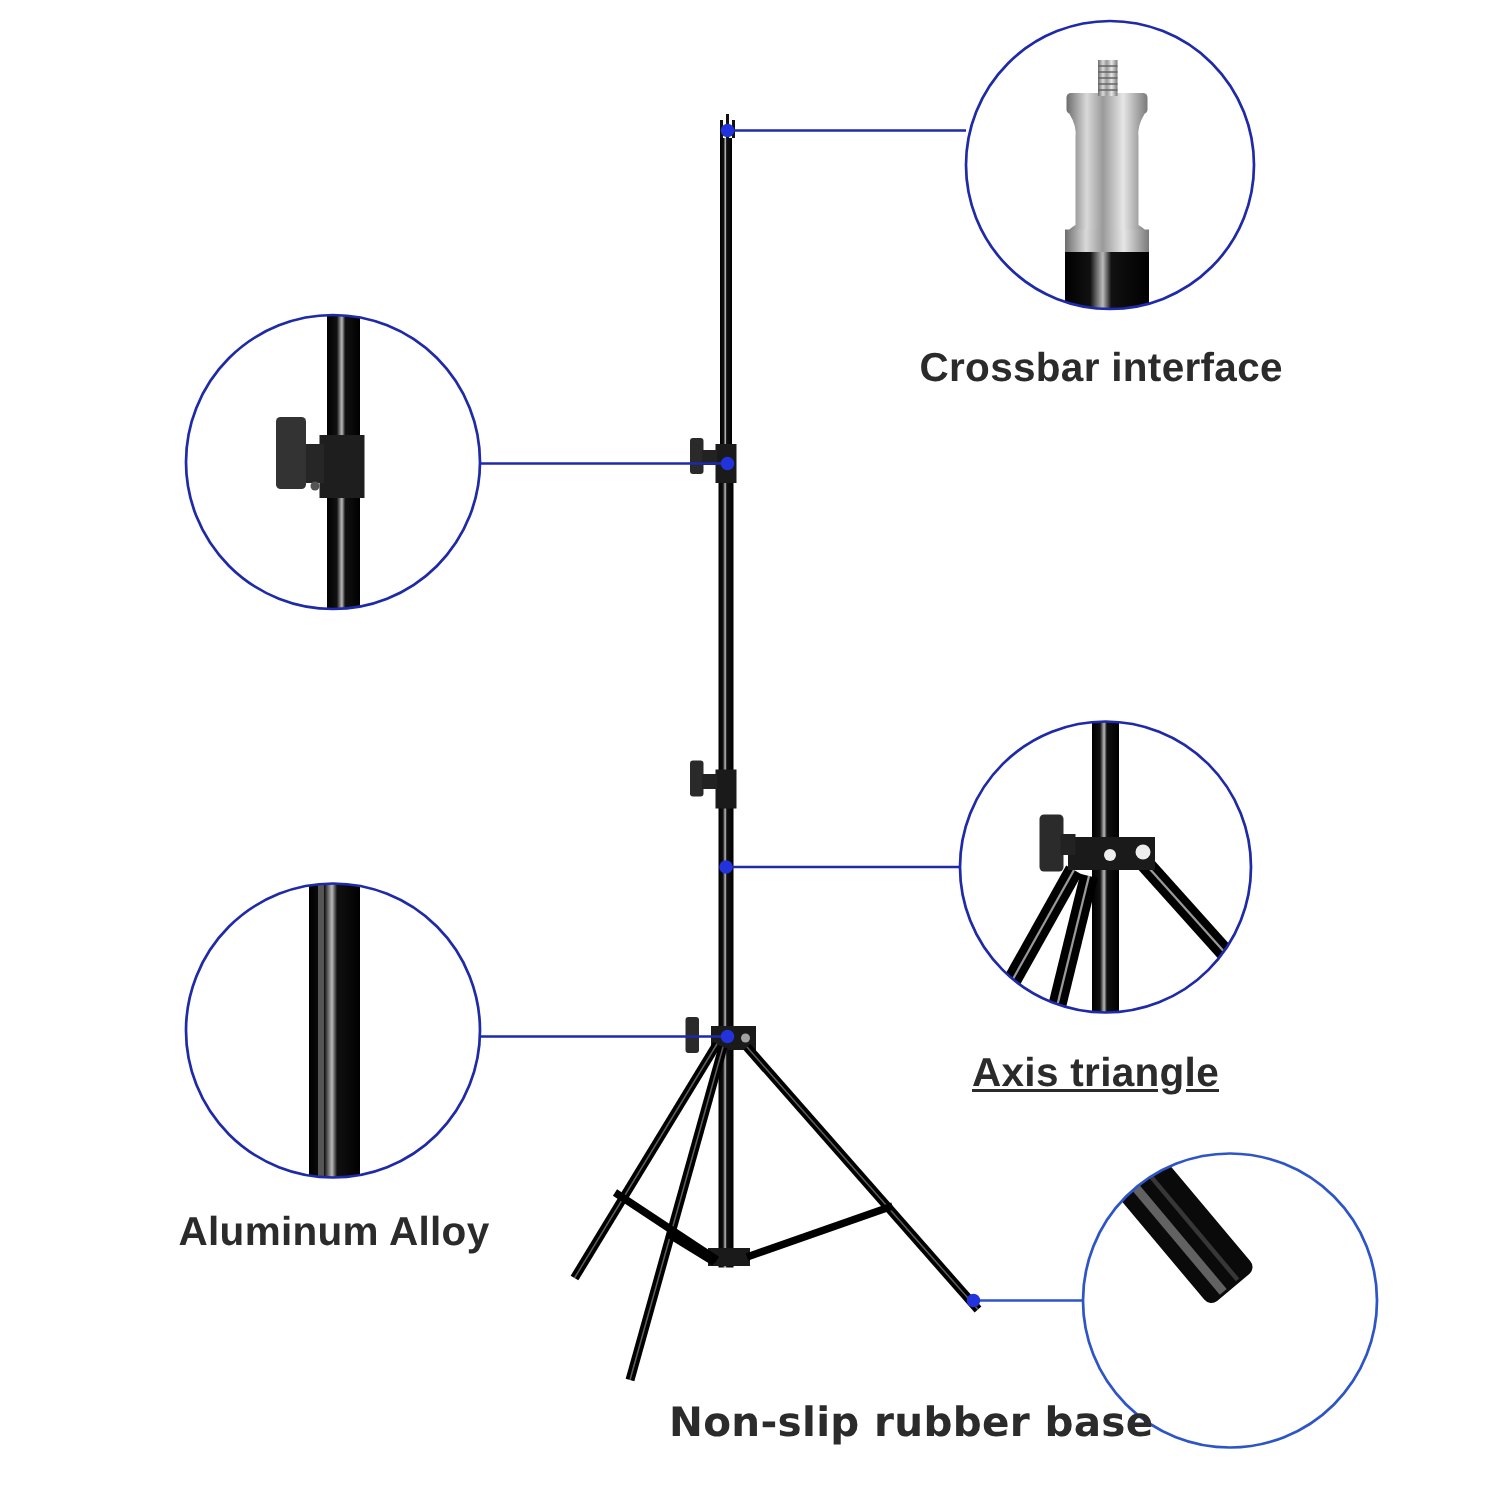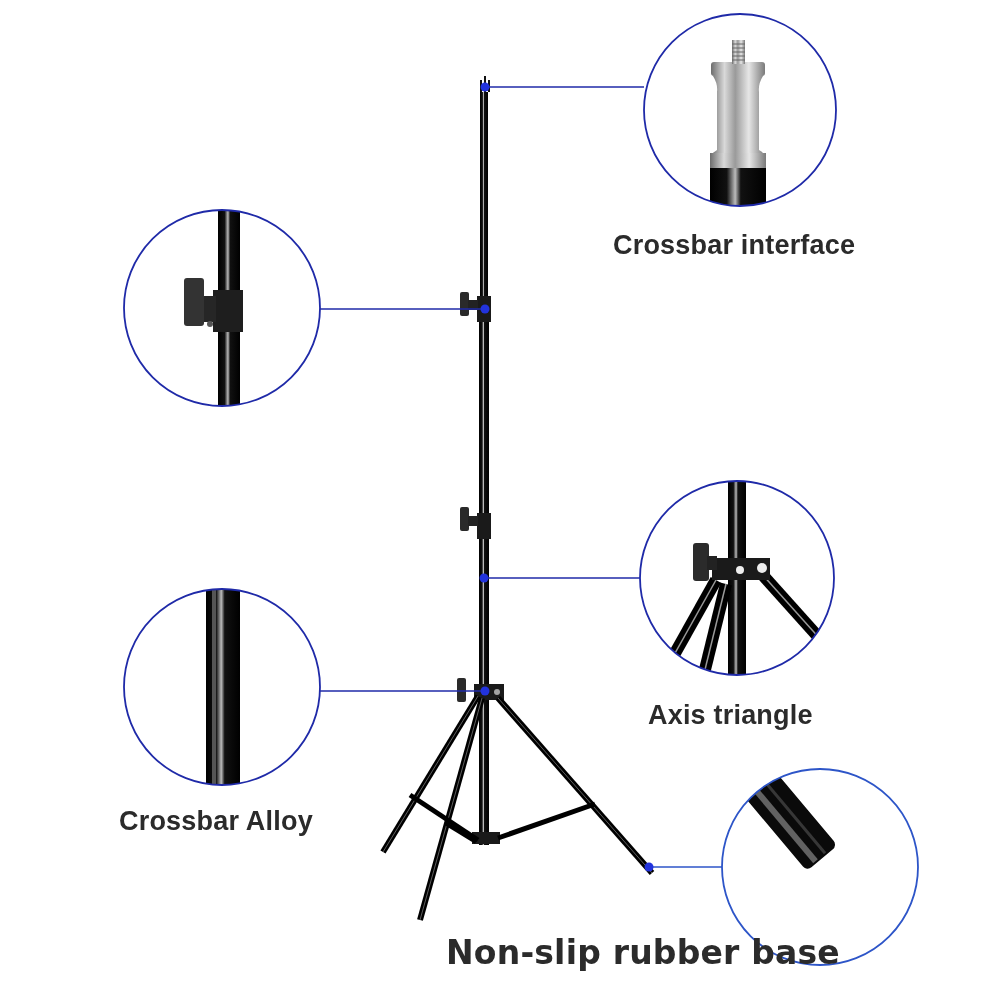--- a/index.html
+++ b/index.html
@@ -1,19 +1,19 @@
 <!DOCTYPE html>
 <html><head>
 <meta charset="utf-8">
 <style>
   html, body { margin:0; padding:0; background:#ffffff; }
   body { width:1000px; height:1000px; position:relative; overflow:hidden; font-family:"Liberation Sans", sans-serif; }
   .stage { position:absolute; left:0; top:0; width:1000px; height:1000px; }
   .label { position:absolute; font-weight:bold; color:#2b2b2b; font-size:27px; white-space:nowrap; letter-spacing:0.2px; }
-  .label.alt { font-family:"DejaVu Sans", sans-serif; font-size:33px; }
+  .label.alt { font-family:"DejaVu Sans", sans-serif; font-size:27px; }
   svg { position:absolute; left:0; top:0; }
 </style>
 </head>
 <body>
 
 <div class="stage">
 <svg width="1000" height="1000" viewBox="0 0 1000 1000">
   <defs>
     <linearGradient id="tube" x1="0" x2="1" y1="0" y2="0">
       <stop offset="0" stop-color="#000"></stop>
@@ -146,16 +146,16 @@
         <rect x="770" y="730" width="40" height="140" rx="6" fill="#0a0a0a"></rect>
         <rect x="780" y="730" width="6" height="138" fill="#888" opacity="0.7"></rect>
         <rect x="794" y="730" width="3" height="138" fill="#555" opacity="0.6"></rect>
       </g>
     </g>
     <circle cx="820" cy="867" r="98" fill="none" stroke="#2d55c8" stroke-width="1.8"></circle>
   </g>
 </svg>
 
 <div class="label" style="left:613px; top:230px;">Crossbar interface</div>
-<div class="label" style="left:648px; top:700px;">Axis triangle</div>
-<div class="label" style="left:119px; top:806px;">Crossbar Alloy</div>
+<div class="label" style="left:648px; top:700px;text-decoration:underline;">Axis triangle</div>
+<div class="label" style="left:119px; top:806px;">Aluminum Alloy</div>
 <div class="label alt" style="left:446px; top:933px;">Non-slip rubber base</div>
 </div>
 
 </body></html>

